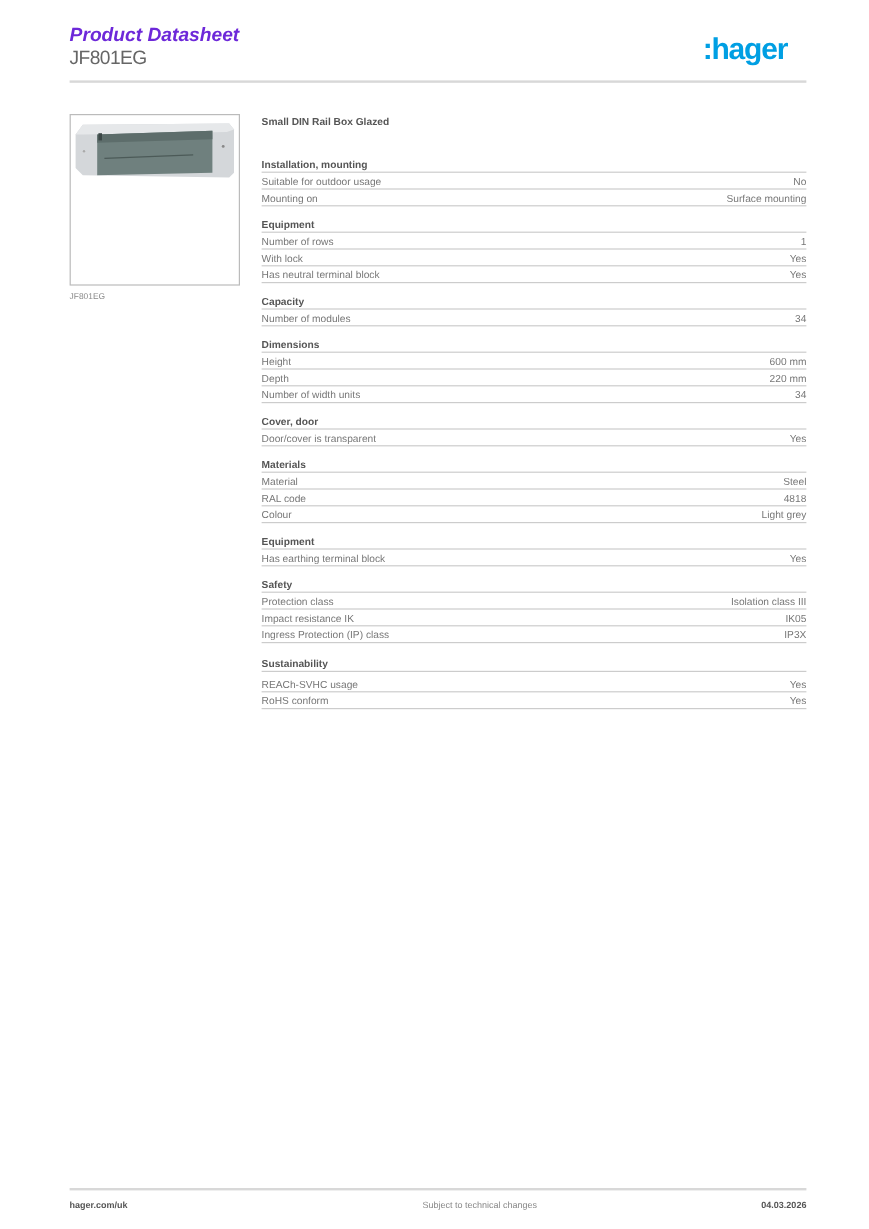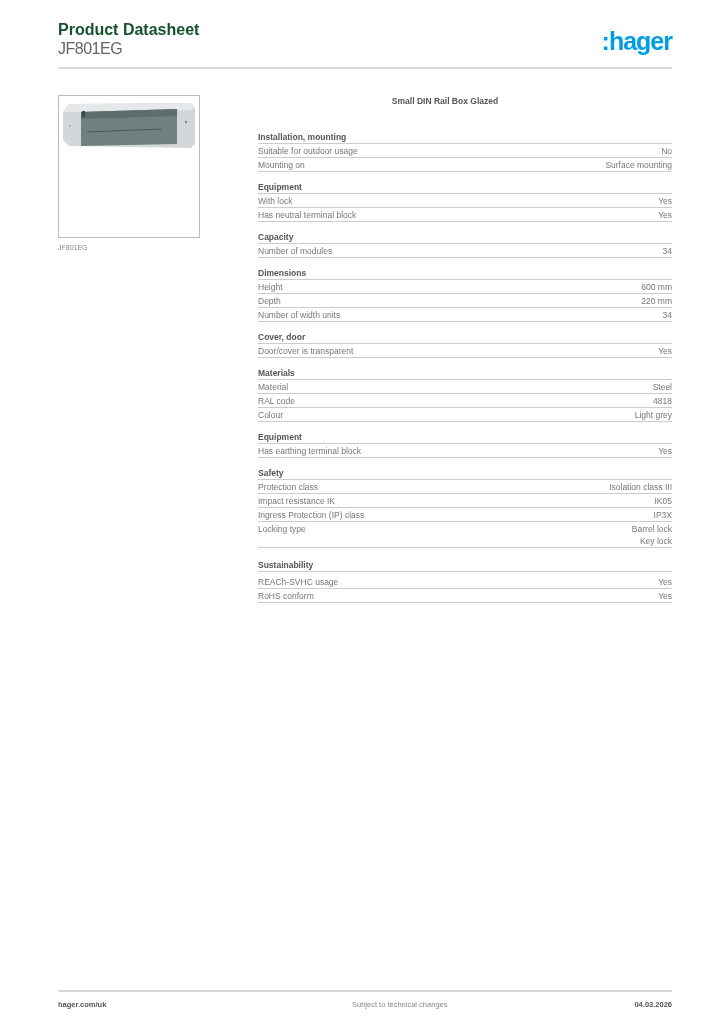--- a/index.html
+++ b/index.html
@@ -1,29 +1,29 @@
 <!DOCTYPE html>
 <html><head>
 <meta charset="utf-8">
 <style>
   html, body { margin:0; padding:0; background:#fff; }
   body { width:724px; height:1024px; position:relative; font-family:"Liberation Sans", sans-serif; color:#555; overflow:hidden; }
   .header { position:absolute; left:58px; top:20px; width:614px; }
-  .title { font-size:16px; font-weight:bold; color:#14532d; line-height:20px; }
+  .title { font-size:16px; font-weight:bold; color:#6d28d9; line-height:20px;font-style:italic; }
   .subtitle { font-size:16px; color:#666; line-height:18px; letter-spacing:-0.5px; }
-  .logo { position:absolute; right:0; top:7px; font-size:25px; font-weight:bold; color:#009fe3; letter-spacing:-1px; }
+  .logo { position:absolute; right:16px; top:7px; font-size:25px; font-weight:bold; color:#009fe3; letter-spacing:-1px; }
   .logo .colon { display:inline-block; vertical-align:top; }
   .hrule { position:absolute; left:58px; width:614px; height:0; border-top:2px solid #d8d8d8; }
   .img-box { position:absolute; left:58px; top:95px; width:140px; height:141px; border:1px solid #bbb; background:#fff; }
   .img-caption { position:absolute; left:58px; top:244px; font-size:7px; color:#888; }
   .product-svg { position:absolute; left:2px; top:4px; }
   .content { position:absolute; left:218px; top:96px; width:454px; }
-  .product-name { font-size:8.5px; font-weight:bold; color:#555; height:12px; margin-bottom:22px;text-align:center; }
+  .product-name { font-size:8.5px; font-weight:bold; color:#555; height:12px; margin-bottom:22px; }
   .tech-features { font-size:8.5px; font-weight:bold; color:#555; height:12px; margin-bottom:14px; }
-  .section { margin-bottom:8px;margin-left:40px; }
+  .section { margin-bottom:8px; }
   .section-title { font-size:8.5px; font-weight:bold; color:#555; height:12px; line-height:12px; border-bottom:1.5px solid #ccc; padding-top:1px; }
   .row { display:flex; justify-content:space-between; font-size:8.5px; color:#777; line-height:12px; border-bottom:1.5px solid #ccc; padding-top:1px; }
   .row .val { text-align:right; }
   .row .val span { display:block; }
   .footer { position:absolute; left:58px; top:1000px; width:614px; font-size:7.5px; }
   .footer .left { position:absolute; left:0; font-weight:bold; color:#555; }
   .footer .center { position:absolute; left:258px; color:#888;padding-left:36px; }
   .footer .right { position:absolute; right:0; font-weight:bold; color:#555; }
 </style>
 </head>
@@ -60,20 +60,24 @@
         <span class="val">No</span>
       </div>
     <div class="row">
         <span>Mounting on</span>
         <span class="val">Surface mounting</span>
       </div>
   </div>
 
   <div class="section">
     <div class="section-title">Equipment</div>
+    <div class="row">
+        <span>Number of rows</span>
+        <span class="val">1</span>
+      </div>
     <div class="row">
         <span>With lock</span>
         <span class="val">Yes</span>
       </div>
     <div class="row">
         <span>Has neutral terminal block</span>
         <span class="val">Yes</span>
       </div>
   </div>
 
@@ -140,27 +144,20 @@
         <span class="val">Isolation class III</span>
       </div>
     <div class="row">
         <span>Impact resistance IK</span>
         <span class="val">IK05</span>
       </div>
     <div class="row">
         <span>Ingress Protection (IP) class</span>
         <span class="val">IP3X</span>
       </div>
-    <div class="row">
-        <span>Locking type</span>
-        <span class="val">
-          <span>Barrel lock</span>
-          <span>Key lock</span>
-        </span>
-      </div>
   </div>
 
   <div class="section" style="margin-top:10px;">
     <div class="section-title" style="margin-bottom:3px;">Sustainability</div>
     <div class="row">
         <span>REACh-SVHC usage</span>
         <span class="val">Yes</span>
       </div>
     <div class="row">
         <span>RoHS conform</span>

